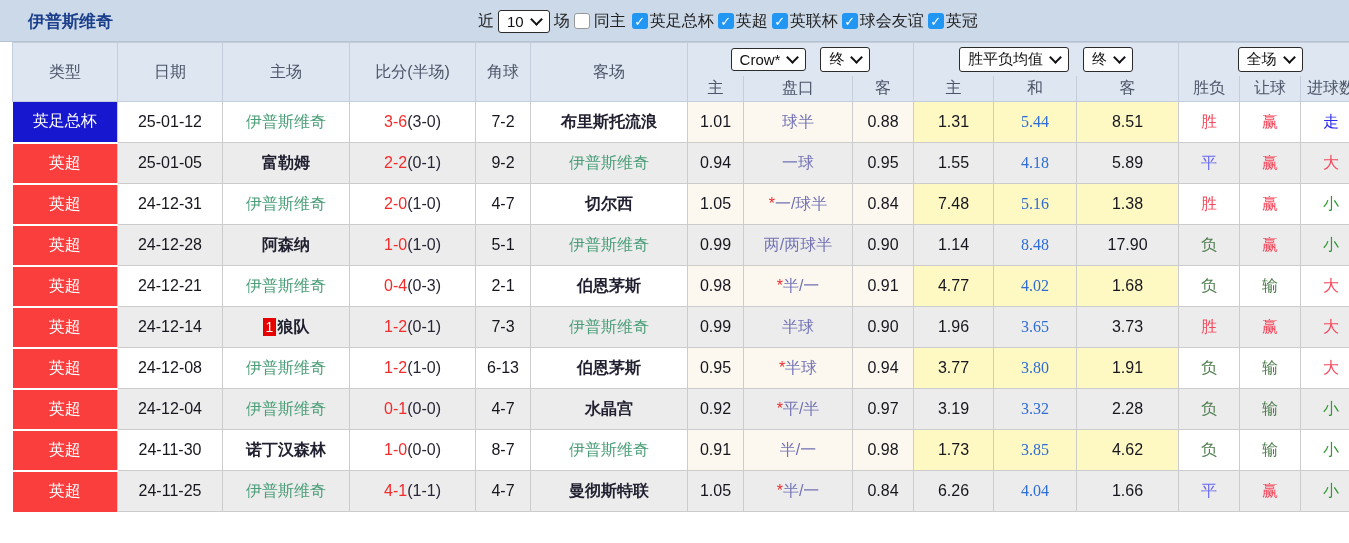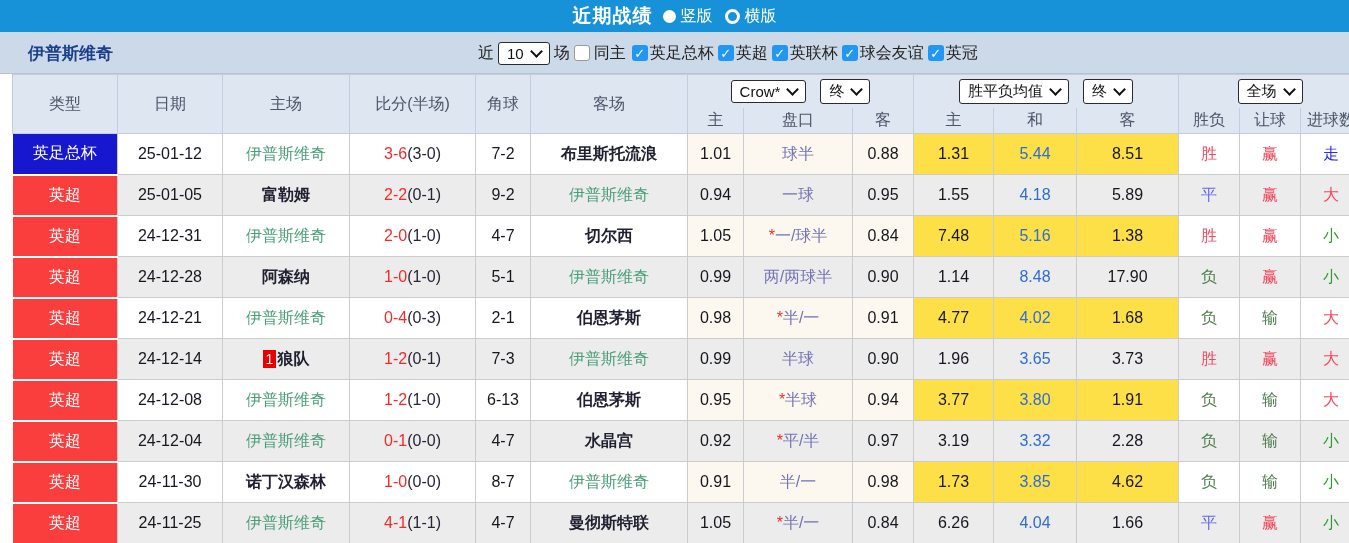--- a/index.html
+++ b/index.html
@@ -35,48 +35,35 @@
   .hrow1 .grp{border-bottom:none;}
   .hrow2 th{border-top:none;font-size:16px;}
   .grp-inner{display:flex;align-items:center;justify-content:center;gap:14px;}
 
   tbody tr{height:41px;}
   tbody td{border:1px solid #ccc;font-size:16px;color:#16161e;background:#fff;}
   tbody tr.alt td{background:#ececec;}
   td.league{color:#fff;font-size:16px;border-top:2px solid #fff;border-left:none;border-bottom:none;}
   tbody tr:first-child td.league{border-top:none;}
   tbody td.odds-bg{background:#fdf8ef;}
-  tbody td.avg-bg{background:#fde047;}
+  tbody td.avg-bg{background:#fef9c3;}
   .team-green{color:#4a9e78;}
   .team-dark{color:#202030;font-weight:bold;}
   .score-red{color:#f22b2b;}
   .score-half{color:#262637;}
   .handicap{color:#7272b5;}
   .star{color:#f22b2b;}
-  .avg-draw{color:#2e6cd6;}
+  .avg-draw{color:#2e6cd6;font-family:Liberation Serif, serif;}
   .badge{background:#e60000;color:#fff;padding:0 3px;margin-right:1px;font-size:14px;display:inline-block;line-height:18px;}
 </style>
 </head>
 <body>
 
 <div class="app">
 
-  <div class="title-bar">
-    <span class="title">近期战绩</span>
-    <span id="radio-group" style="display:inline-flex;align-items:center;gap:12px;">
-        <span class="radio-opt">
-          <span class="radio sel"></span>
-          <span class="radio-label">竖版</span>
-        </span>
-        <span class="radio-opt">
-          <span class="radio unsel"></span>
-          <span class="radio-label">横版</span>
-        </span>
-      </span>
-  </div>
 
   <div class="filter-bar">
     <span class="team-name">伊普斯维奇</span>
     <div class="filters">
       <span>近</span>
       <span class="sel-box">
           <span>10</span>
           <span class="chev"></span>
         </span>
       <span>场</span>

